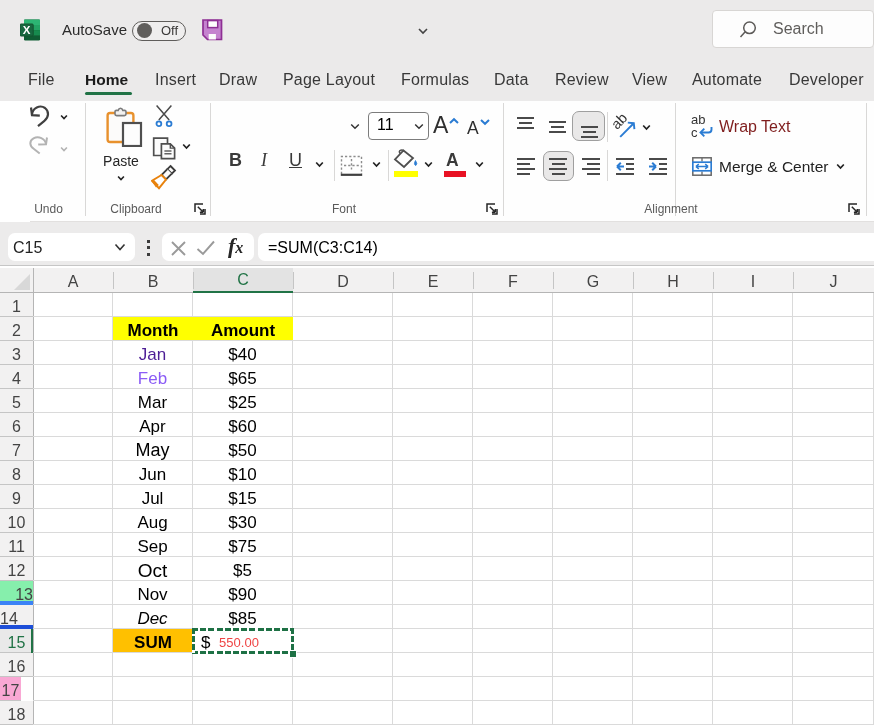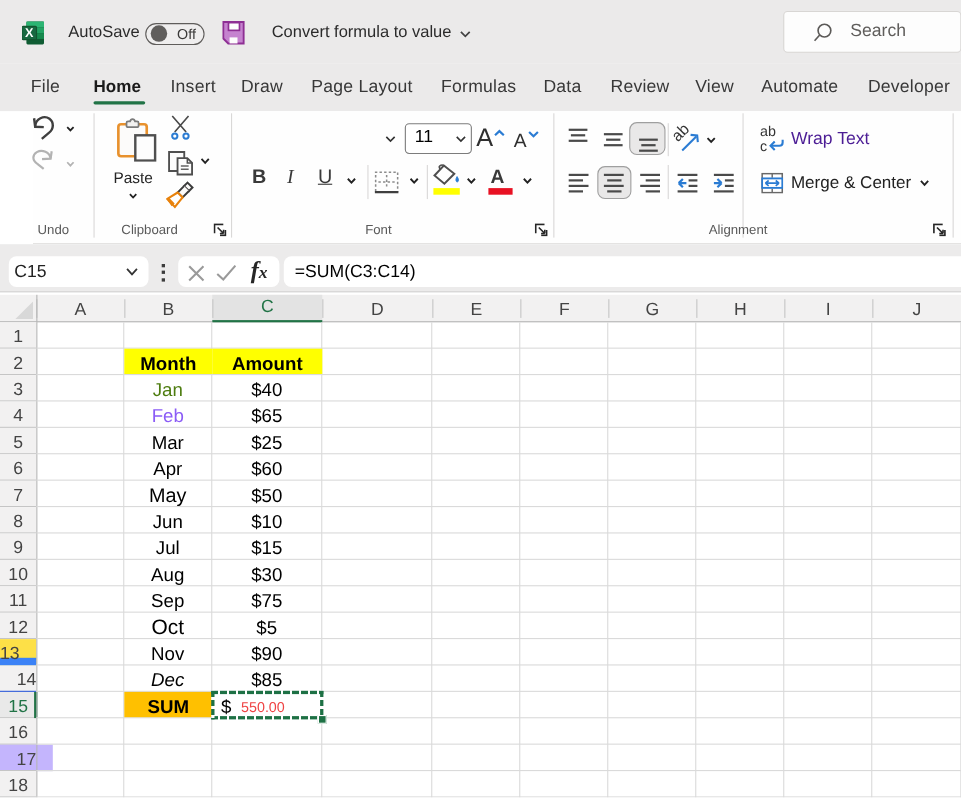--- a/index.html
+++ b/index.html
@@ -39,21 +39,20 @@
   <div class="abs" style="left:132px;top:20.5px;width:54px;height:20px;border:1px solid #5f5d5b;border-radius:10.5px;background:#efeeee;">
     <div class="abs" style="left:3.5px;top:1.5px;width:15px;height:15px;border-radius:50%;background:#605e5c;"></div>
     <div class="abs" style="left:28px;top:1.5px;font-size:13px;color:#3b3a39;">Off</div>
   </div>
 
   <svg class="abs" style="left:202px;top:19px" width="21" height="22" viewBox="0 0 21 22">
     <path d="M1 1 H19.5 V20.5 H5.5 L1 16 Z" fill="#c583cf" stroke="#8e2f94" stroke-width="1.7"></path>
     <rect x="5.7" y="1.6" width="10" height="7" fill="#fdfdfd" stroke="#8e2f94" stroke-width="1.5"></rect>
     <rect x="6.7" y="15" width="7.2" height="5.5" fill="#fdfdfd"></rect>
   </svg>
-  <div class="abs" style="left:247px;top:21px;font-size:15px;color:#2b2b2b;white-space:nowrap;">Convert formula to value</div>
   <svg class="abs" style="left:417px;top:26px" width="12" height="10" viewBox="0 0 12 10">
       <path d="M2 3 L6 7 L10 3" fill="none" stroke="#444" stroke-width="1.6"></path>
     </svg>
 
   <div class="abs" style="left:712px;top:10px;width:162px;height:38px;background:#fdfdfd;border:1px solid #d8d6d4;border-radius:4px;"></div>
   <svg class="abs" style="left:738px;top:20px" width="20" height="20" viewBox="0 0 20 20">
       <circle cx="11.5" cy="7.8" r="5.8" fill="none" stroke="#5c5a58" stroke-width="1.5"></circle>
       <path d="M7.2 11.8 L2.5 17" stroke="#5c5a58" stroke-width="1.5"></path>
     </svg>
   <div class="abs" style="left:773px;top:19.5px;font-size:16px;color:#5f5d5b;">Search</div>
@@ -226,21 +225,21 @@
 
   <div class="abs vdiv" style="left:607px;top:112px;height:30px;"></div>
   <div class="abs vdiv" style="left:607px;top:150px;height:31px;"></div>
   <div class="abs vdiv" style="left:675px;top:103px;height:113px;"></div>
   <svg class="abs" style="left:691px;top:113px" width="24" height="27" viewBox="0 0 24 27">
 <text x="0" y="11" font-size="13" fill="#333" font-family="Liberation Sans">ab</text>
 <text x="0" y="24" font-size="13" fill="#333" font-family="Liberation Sans">c</text>
 <path d="M10 19.5 H17.5 Q20.5 19.5 20.5 16.5 L20.5 14" fill="none" stroke="#2b7cd3" stroke-width="1.9"></path>
 <path d="M13.3 15.7 L9.5 19.5 L13.3 23.3" fill="none" stroke="#2b7cd3" stroke-width="1.9"></path>
 </svg>
-  <div class="abs" style="left:719px;top:118px;font-size:16px;color:#4c1d95;">Wrap Text</div>
+  <div class="abs" style="left:719px;top:118px;font-size:16px;color:#7f1d1d;">Wrap Text</div>
   <svg class="abs" style="left:692px;top:157px" width="20" height="19" viewBox="0 0 20 19">
 <rect x="0.8" y="0.8" width="18.4" height="17.4" fill="#fff" stroke="#686868" stroke-width="1.5"></rect>
 <path d="M10 1 V4.5 M10 14.5 V18" stroke="#686868" stroke-width="1.3"></path>
 <rect x="0.8" y="5.2" width="18.4" height="8.6" fill="#fff" stroke="#2b7cd3" stroke-width="1.7"></rect>
 <path d="M3.8 9.5 H16.2 M3.8 9.5 L6.8 7.1 M3.8 9.5 L6.8 11.9 M16.2 9.5 L13.2 7.1 M16.2 9.5 L13.2 11.9" fill="none" stroke="#2b7cd3" stroke-width="1.5"></path>
 </svg>
   <div class="abs" style="left:719px;top:158px;font-size:15.5px;color:#222;">Merge &amp; Center</div>
   <svg class="abs" style="left:836px;top:163px" width="9" height="7" viewBox="0 0 9 7">
       <path d="M1.2 1.5 L4.5 5.01 L7.8 1.5" fill="none" stroke="#222" stroke-width="1.7"></path>
     </svg>
@@ -304,26 +303,26 @@
   <div class="abs" style="left:0;top:341px;width:33px;height:24px;background:#f2f1f1;border-bottom:1px solid #c5c5c5;color:#444;font-size:16px;text-align:center;line-height:27px;">3</div>
   <div class="abs" style="left:0;top:365px;width:33px;height:24px;background:#f2f1f1;border-bottom:1px solid #c5c5c5;color:#444;font-size:16px;text-align:center;line-height:27px;">4</div>
   <div class="abs" style="left:0;top:389px;width:33px;height:24px;background:#f2f1f1;border-bottom:1px solid #c5c5c5;color:#444;font-size:16px;text-align:center;line-height:27px;">5</div>
   <div class="abs" style="left:0;top:413px;width:33px;height:24px;background:#f2f1f1;border-bottom:1px solid #c5c5c5;color:#444;font-size:16px;text-align:center;line-height:27px;">6</div>
   <div class="abs" style="left:0;top:437px;width:33px;height:24px;background:#f2f1f1;border-bottom:1px solid #c5c5c5;color:#444;font-size:16px;text-align:center;line-height:27px;">7</div>
   <div class="abs" style="left:0;top:461px;width:33px;height:24px;background:#f2f1f1;border-bottom:1px solid #c5c5c5;color:#444;font-size:16px;text-align:center;line-height:27px;">8</div>
   <div class="abs" style="left:0;top:485px;width:33px;height:24px;background:#f2f1f1;border-bottom:1px solid #c5c5c5;color:#444;font-size:16px;text-align:center;line-height:27px;">9</div>
   <div class="abs" style="left:0;top:509px;width:33px;height:24px;background:#f2f1f1;border-bottom:1px solid #c5c5c5;color:#444;font-size:16px;text-align:center;line-height:27px;">10</div>
   <div class="abs" style="left:0;top:533px;width:33px;height:24px;background:#f2f1f1;border-bottom:1px solid #c5c5c5;color:#444;font-size:16px;text-align:center;line-height:27px;">11</div>
   <div class="abs" style="left:0;top:557px;width:33px;height:24px;background:#f2f1f1;border-bottom:1px solid #c5c5c5;color:#444;font-size:16px;text-align:center;line-height:27px;">12</div>
-  <div class="abs" style="left:0;top:581px;width:33px;height:24px;background:#fde047;border-bottom:7px solid #3b82f6;color:#444;font-size:16px;text-align:left;line-height:27px;">13</div>
-  <div class="abs" style="left:0;top:605px;width:33px;height:24px;background:#f2f1f1;border-bottom:1px solid #1d4ed8;color:#444;font-size:16px;text-align:right;line-height:27px;">14</div>
+  <div class="abs" style="left:0;top:581px;width:33px;height:24px;background:#86efac;border-bottom:4px solid #3b82f6;color:#444;font-size:16px;text-align:right;line-height:27px;">13</div>
+  <div class="abs" style="left:0;top:605px;width:33px;height:24px;background:#f2f1f1;border-bottom:4px solid #1d4ed8;color:#444;font-size:16px;text-align:left;line-height:27px;">14</div>
   <div class="abs" style="left:0;top:629px;width:33px;height:24px;background:#e9e9e9;border-bottom:1px solid #c5c5c5;color:#217346;font-size:16px;text-align:center;line-height:27px;">15</div>
   <div class="abs" style="left:31px;top:629px;width:3px;height:24px;background:#217346;"></div>
   <div class="abs" style="left:0;top:653px;width:33px;height:24px;background:#f2f1f1;border-bottom:1px solid #c5c5c5;color:#444;font-size:16px;text-align:center;line-height:27px;">16</div>
-  <div class="abs" style="left:0;top:677px;width:48px;height:24px;background:#c4b5fd;border-bottom:1px solid #c5c5c5;color:#444;font-size:16px;text-align:center;line-height:27px;">17</div>
+  <div class="abs" style="left:0;top:677px;width:21px;height:24px;background:#f9a8d4;border-bottom:1px solid #c5c5c5;color:#444;font-size:16px;text-align:center;line-height:27px;">17</div>
   <div class="abs" style="left:0;top:701px;width:33px;height:24px;background:#f2f1f1;border-bottom:1px solid #c5c5c5;color:#444;font-size:16px;text-align:center;line-height:27px;">18</div>
   <div class="abs" style="left:33px;top:293px;width:1px;height:432px;background:#b5b5b5;"></div>
   <div class="abs" style="left:112px;top:293px;width:1px;height:432px;background:#dadada;"></div>
   <div class="abs" style="left:192px;top:293px;width:1px;height:432px;background:#dadada;"></div>
   <div class="abs" style="left:292px;top:293px;width:1px;height:432px;background:#dadada;"></div>
   <div class="abs" style="left:392px;top:293px;width:1px;height:432px;background:#dadada;"></div>
   <div class="abs" style="left:472px;top:293px;width:1px;height:432px;background:#dadada;"></div>
   <div class="abs" style="left:552px;top:293px;width:1px;height:432px;background:#dadada;"></div>
   <div class="abs" style="left:632px;top:293px;width:1px;height:432px;background:#dadada;"></div>
   <div class="abs" style="left:712px;top:293px;width:1px;height:432px;background:#dadada;"></div>
@@ -342,21 +341,21 @@
   <div class="abs" style="left:33px;top:556px;width:841px;height:1px;background:#dadada;"></div>
   <div class="abs" style="left:33px;top:580px;width:841px;height:1px;background:#dadada;"></div>
   <div class="abs" style="left:33px;top:604px;width:841px;height:1px;background:#dadada;"></div>
   <div class="abs" style="left:33px;top:628px;width:841px;height:1px;background:#dadada;"></div>
   <div class="abs" style="left:33px;top:652px;width:841px;height:1px;background:#dadada;"></div>
   <div class="abs" style="left:33px;top:676px;width:841px;height:1px;background:#dadada;"></div>
   <div class="abs" style="left:33px;top:700px;width:841px;height:1px;background:#dadada;"></div>
   <div class="abs" style="left:33px;top:724px;width:841px;height:1px;background:#dadada;"></div>
   <div class="abs" style="left:113px;top:317px;width:80px;height:23px;font-size:17px;text-align:center;line-height:27px;color:#000;font-weight:bold;background:#ffff00;">Month</div>
   <div class="abs" style="left:193px;top:317px;width:100px;height:23px;font-size:17px;text-align:center;line-height:27px;color:#000;font-weight:bold;background:#ffff00;">Amount</div>
-  <div class="abs" style="left:113px;top:341px;width:79px;height:23px;font-size:17px;text-align:center;line-height:27px;color:#4d7c0f;">Jan</div>
+  <div class="abs" style="left:113px;top:341px;width:79px;height:23px;font-size:17px;text-align:center;line-height:27px;color:#4c1d95;">Jan</div>
   <div class="abs" style="left:193px;top:341px;width:99px;height:23px;font-size:17px;text-align:center;line-height:27px;color:#000;">$40</div>
   <div class="abs" style="left:113px;top:365px;width:79px;height:23px;font-size:17px;text-align:center;line-height:27px;color:#8b5cf6;">Feb</div>
   <div class="abs" style="left:193px;top:365px;width:99px;height:23px;font-size:17px;text-align:center;line-height:27px;color:#000;">$65</div>
   <div class="abs" style="left:113px;top:389px;width:79px;height:23px;font-size:17px;text-align:center;line-height:27px;color:#000;">Mar</div>
   <div class="abs" style="left:193px;top:389px;width:99px;height:23px;font-size:17px;text-align:center;line-height:27px;color:#000;">$25</div>
   <div class="abs" style="left:113px;top:413px;width:79px;height:23px;font-size:17px;text-align:center;line-height:27px;color:#000;">Apr</div>
   <div class="abs" style="left:193px;top:413px;width:99px;height:23px;font-size:17px;text-align:center;line-height:27px;color:#000;">$60</div>
   <div class="abs" style="left:113px;top:437px;width:79px;height:23px;font-size:18px;text-align:center;line-height:27px;color:#000;">May</div>
   <div class="abs" style="left:193px;top:437px;width:99px;height:23px;font-size:17px;text-align:center;line-height:27px;color:#000;">$50</div>
   <div class="abs" style="left:113px;top:461px;width:79px;height:23px;font-size:17px;text-align:center;line-height:27px;color:#000;">Jun</div>

